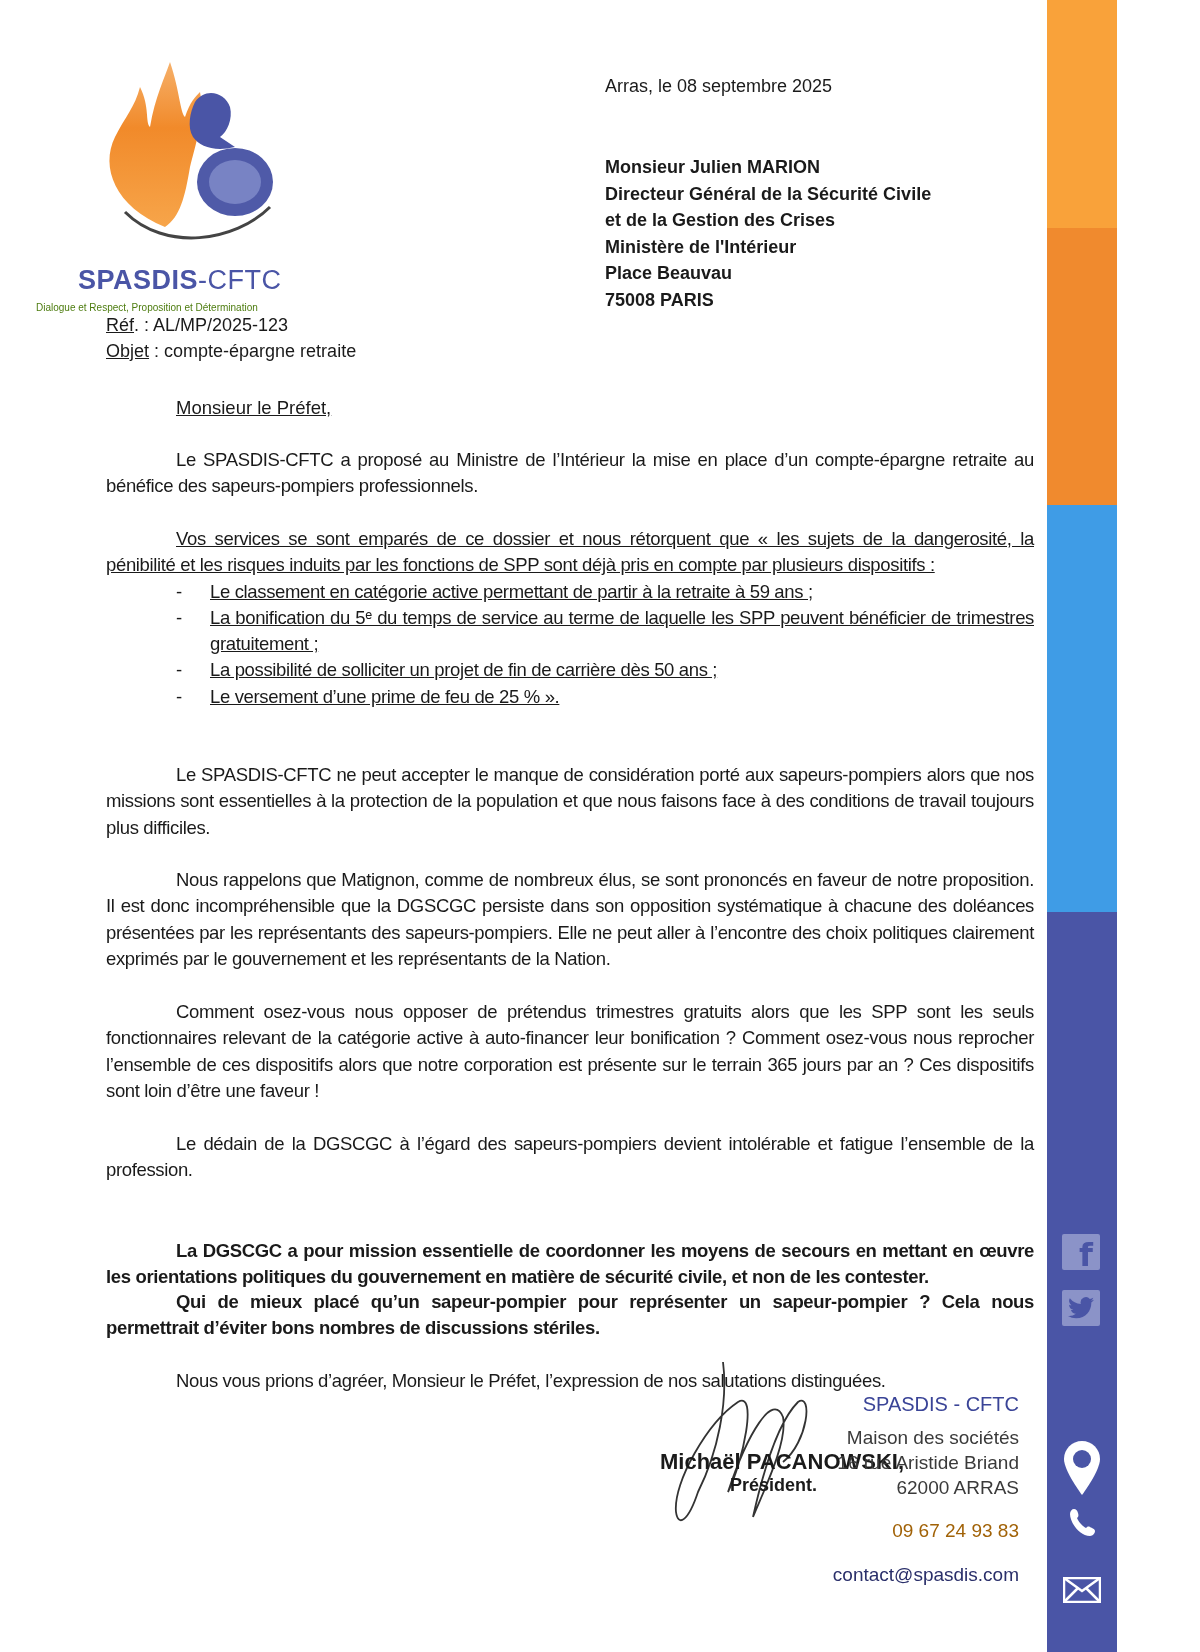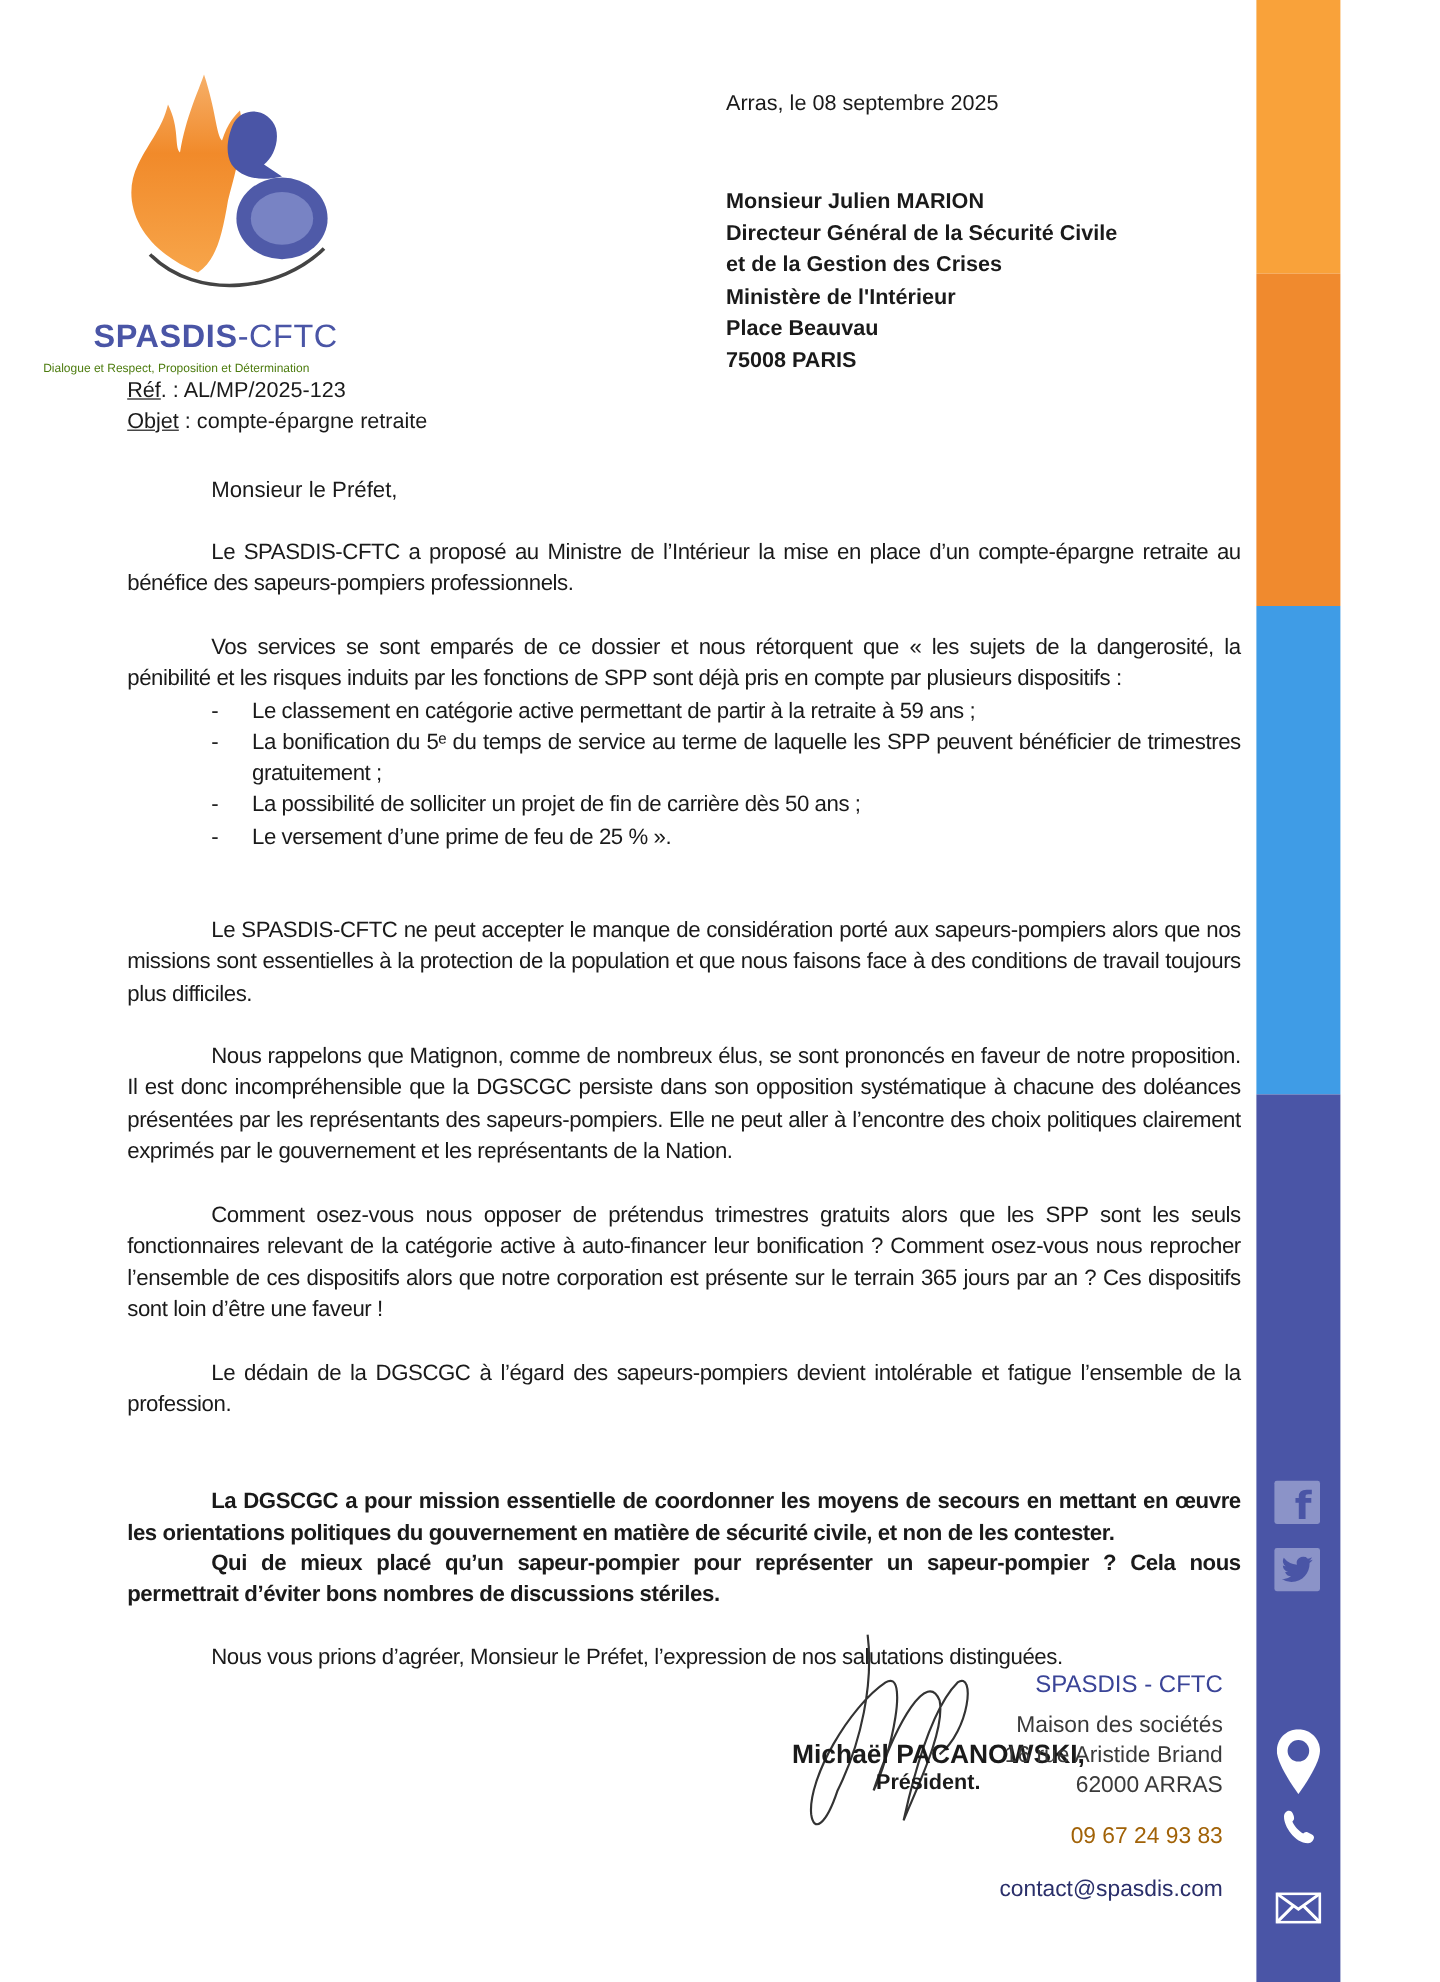--- a/index.html
+++ b/index.html
@@ -30,21 +30,21 @@
 
   
   .ref-line { left: 106px; font-size: 18px; }
   .ref-line u { font-weight: normal; }
 
   
   .date { left: 605px; top: 64px; font-size: 18px; }
   .addressee { left: 605px; top: 142px; font-size: 18px; font-weight: bold; line-height: 26.5px; }
 
   
-  .salutation { left: 176px; top: 385px; font-size: 18.5px; }
+  .salutation { left: 176px; top: 385px; font-size: 18.5px; text-decoration: underline; }
   .body-text {
     left: 106px; width: 928px; font-size: 18.5px; line-height: 26.3px;
     text-align: justify; font-family: "Liberation Sans Narrow", "Liberation Sans", sans-serif;
     letter-spacing: -0.35px;
   }
   .body-text p { margin: 0; text-indent: 70px; }
   .bullets { list-style: none; margin: 0; padding: 0; }
   .bullets li { position: relative; padding-left: 104px; text-indent: 0; }
   .bullets li::before { content: "-"; position: absolute; left: 70px; }
 
@@ -131,21 +131,21 @@
   <div>Place Beauvau</div>
   <div>75008 PARIS</div>
 </div>
 
 <div class="abs salutation">Monsieur le Préfet,</div>
 
 <div class="abs body-text" style="top:435px;">
   <p>Le SPASDIS-CFTC a proposé au Ministre de l’Intérieur la mise en place d’un compte-épargne retraite au bénéfice des sapeurs-pompiers professionnels.</p>
 </div>
 
-<div class="abs body-text" style="top:514px;">
+<div class="abs body-text" style="top:514px;text-decoration:underline;">
   <p>Vos services se sont emparés de ce dossier et nous rétorquent que « les sujets de la dangerosité, la pénibilité et les risques induits par les fonctions de SPP sont déjà pris en compte par plusieurs dispositifs :</p>
   <ul class="bullets">
     <li>Le classement en catégorie active permettant de partir à la retraite à 59 ans ;</li>
     <li>La bonification du 5ᵉ du temps de service au terme de laquelle les SPP peuvent bénéficier de trimestres gratuitement ;</li>
     <li>La possibilité de solliciter un projet de fin de carrière dès 50 ans ;</li>
     <li>Le versement d’une prime de feu de 25 % ».</li>
   </ul>
 </div>
 
 <div class="abs body-text" style="top:750px;">

